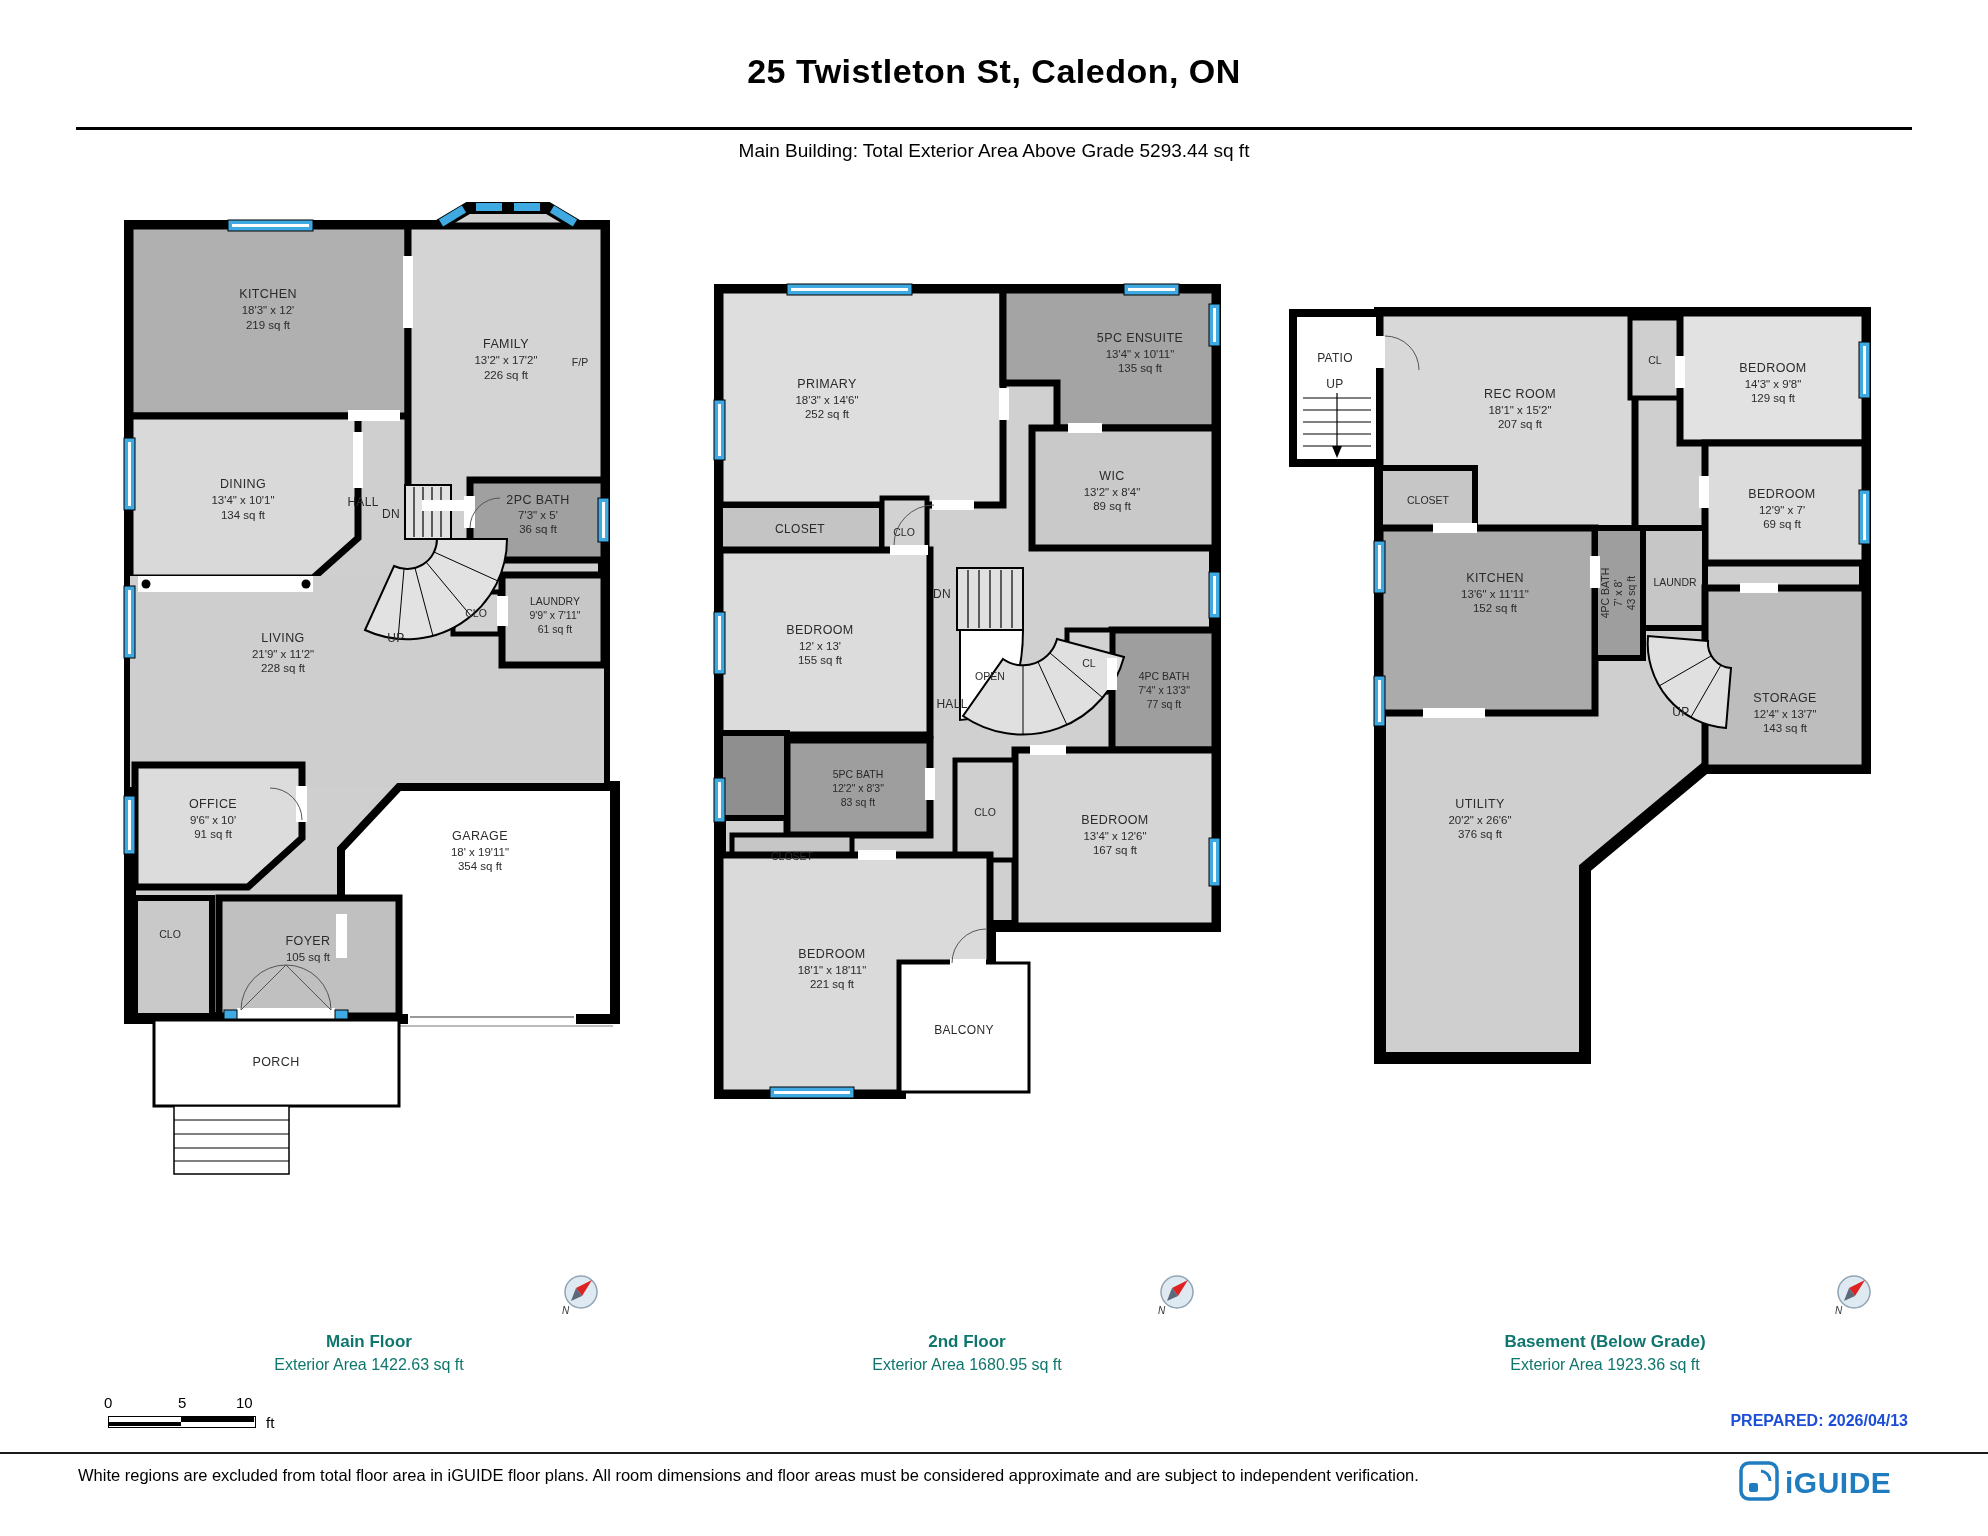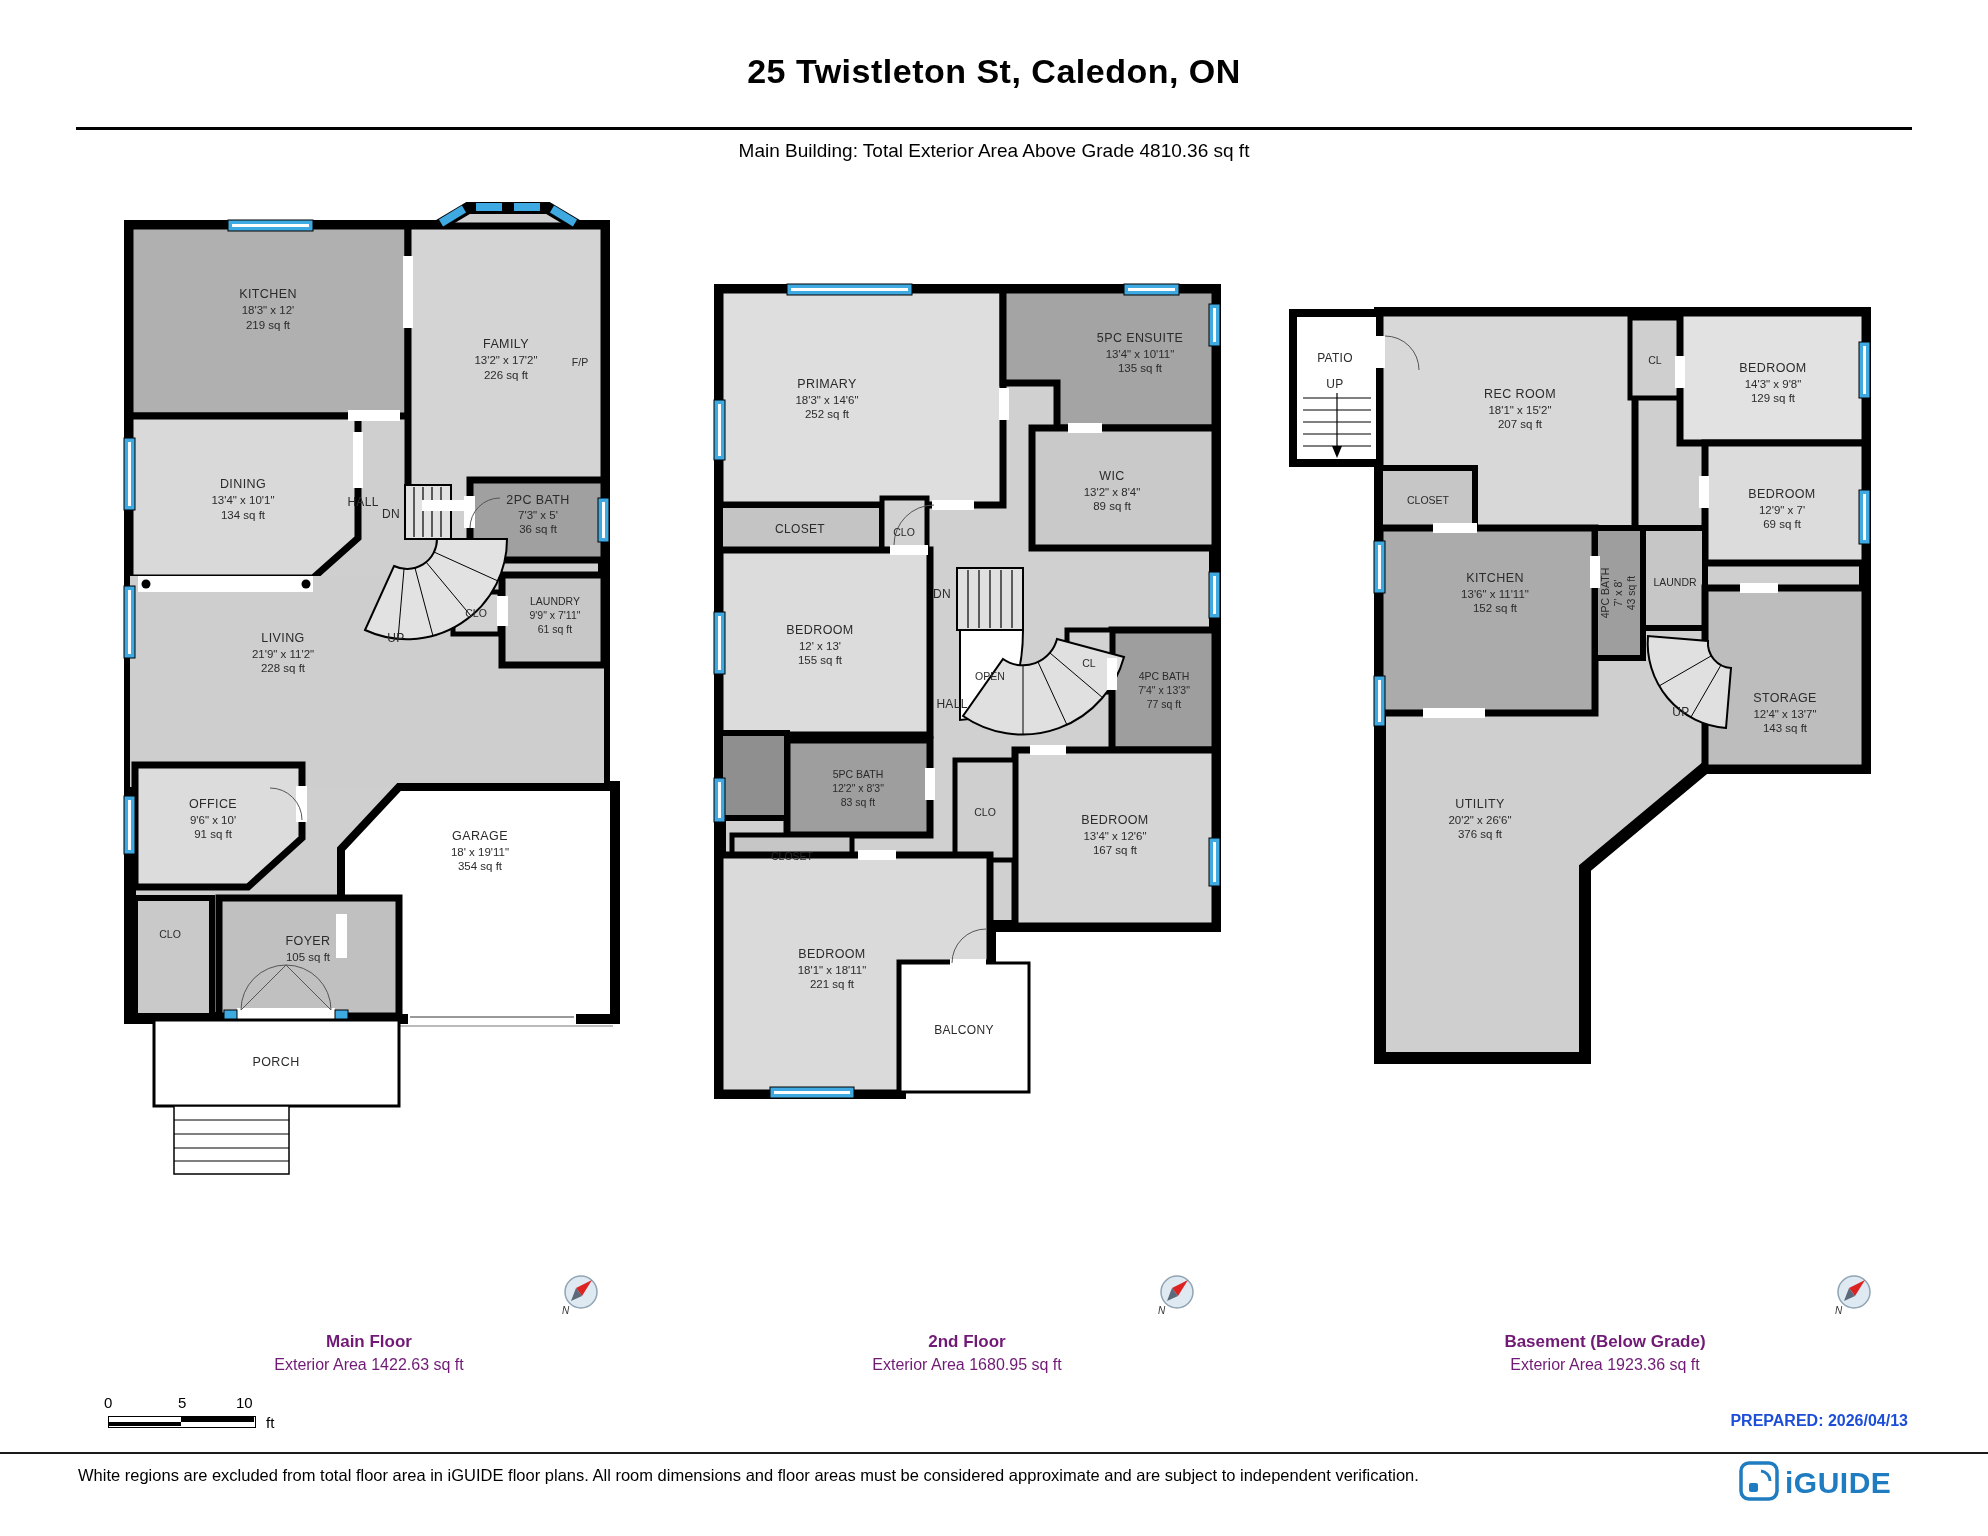--- a/index.html
+++ b/index.html
@@ -5,39 +5,39 @@
   html,body{margin:0;padding:0;background:#fff;}
   .page{position:relative;width:1988px;height:1536px;background:#fff;font-family:"Liberation Sans",sans-serif;overflow:hidden;border-radius:19px;}
   .title{position:absolute;top:52px;left:0;width:100%;text-align:center;font-size:34px;font-weight:700;color:#000;letter-spacing:.5px;}
   .hline{position:absolute;top:127px;left:76px;right:76px;height:3px;background:#000;}
   .subtitle{position:absolute;top:140px;left:0;width:100%;text-align:center;font-size:19px;color:#000;}
   .plan{position:absolute;}
   .rn{font:12.5px "Liberation Sans",sans-serif;fill:#2b2b2b;text-anchor:middle;letter-spacing:.4px;}
   .rd{font:11.5px "Liberation Sans",sans-serif;fill:#2b2b2b;text-anchor:middle;}
   .sm{font:12px "Liberation Sans",sans-serif;fill:#2b2b2b;text-anchor:middle;letter-spacing:.3px;}
   .sm2{font:10.5px "Liberation Sans",sans-serif;fill:#2b2b2b;text-anchor:middle;}
-  .cap{position:absolute;width:320px;text-align:center;color:#701a75;}
+  .cap{position:absolute;width:320px;text-align:center;color:#0f766e;}
   .cap .n{font-size:17px;font-weight:700;}
   .cap .a{font-size:16px;margin-top:4px;text-align:center;}
   .scalenum{position:absolute;font-size:15px;color:#000;}
   .ft{position:absolute;font-size:15px;color:#000;}
   .prepared{position:absolute;top:1412px;right:80px;font-size:16px;font-weight:700;color:#1d4ed8;}
   .divider{position:absolute;top:1452px;left:0;right:0;height:2px;background:#1a1a1a;}
   .disclaimer{position:absolute;top:1466px;left:78px;width:1560px;font-size:16.5px;color:#000;}
   .sbar{position:absolute;top:1416px;left:108px;width:148px;height:12px;border:1.5px solid #000;box-sizing:border-box;}
   .sbar div{position:absolute;}
 </style>
 </head>
 <body>
 
 <div class="page">
 
   <div class="title">25 Twistleton St, Caledon, ON</div>
   <div class="hline"></div>
-  <div class="subtitle">Main Building: Total Exterior Area Above Grade 4810.36 sq ft</div>
+  <div class="subtitle">Main Building: Total Exterior Area Above Grade 5293.44 sq ft</div>
 
   <svg class="plan" style="left:108px;top:198px;" width="520" height="1000" viewBox="0 0 520 1000">
 
     <path d="M22,28 H330 L360,10 H440 L470,28 H496 V589 H506 V820 H22 Z" fill="#cfcfcf" stroke="#000" stroke-width="12"></path>
 
     <rect x="22" y="28" width="278" height="190" fill="#b0b0b0" stroke="#000" stroke-width="7"></rect>
     <rect x="300" y="28" width="196" height="280" fill="#d4d4d4" stroke="#000" stroke-width="7"></rect>
     <polygon points="22,218 250,218 250,340 205,380 22,380" fill="#d9d9d9" stroke="#000" stroke-width="7"></polygon>
     <rect x="22" y="378" width="474" height="211" fill="#cecece" stroke="none"></rect>
     <rect x="362" y="282" width="134" height="80" fill="#a0a0a0" stroke="#000" stroke-width="7"></rect>

